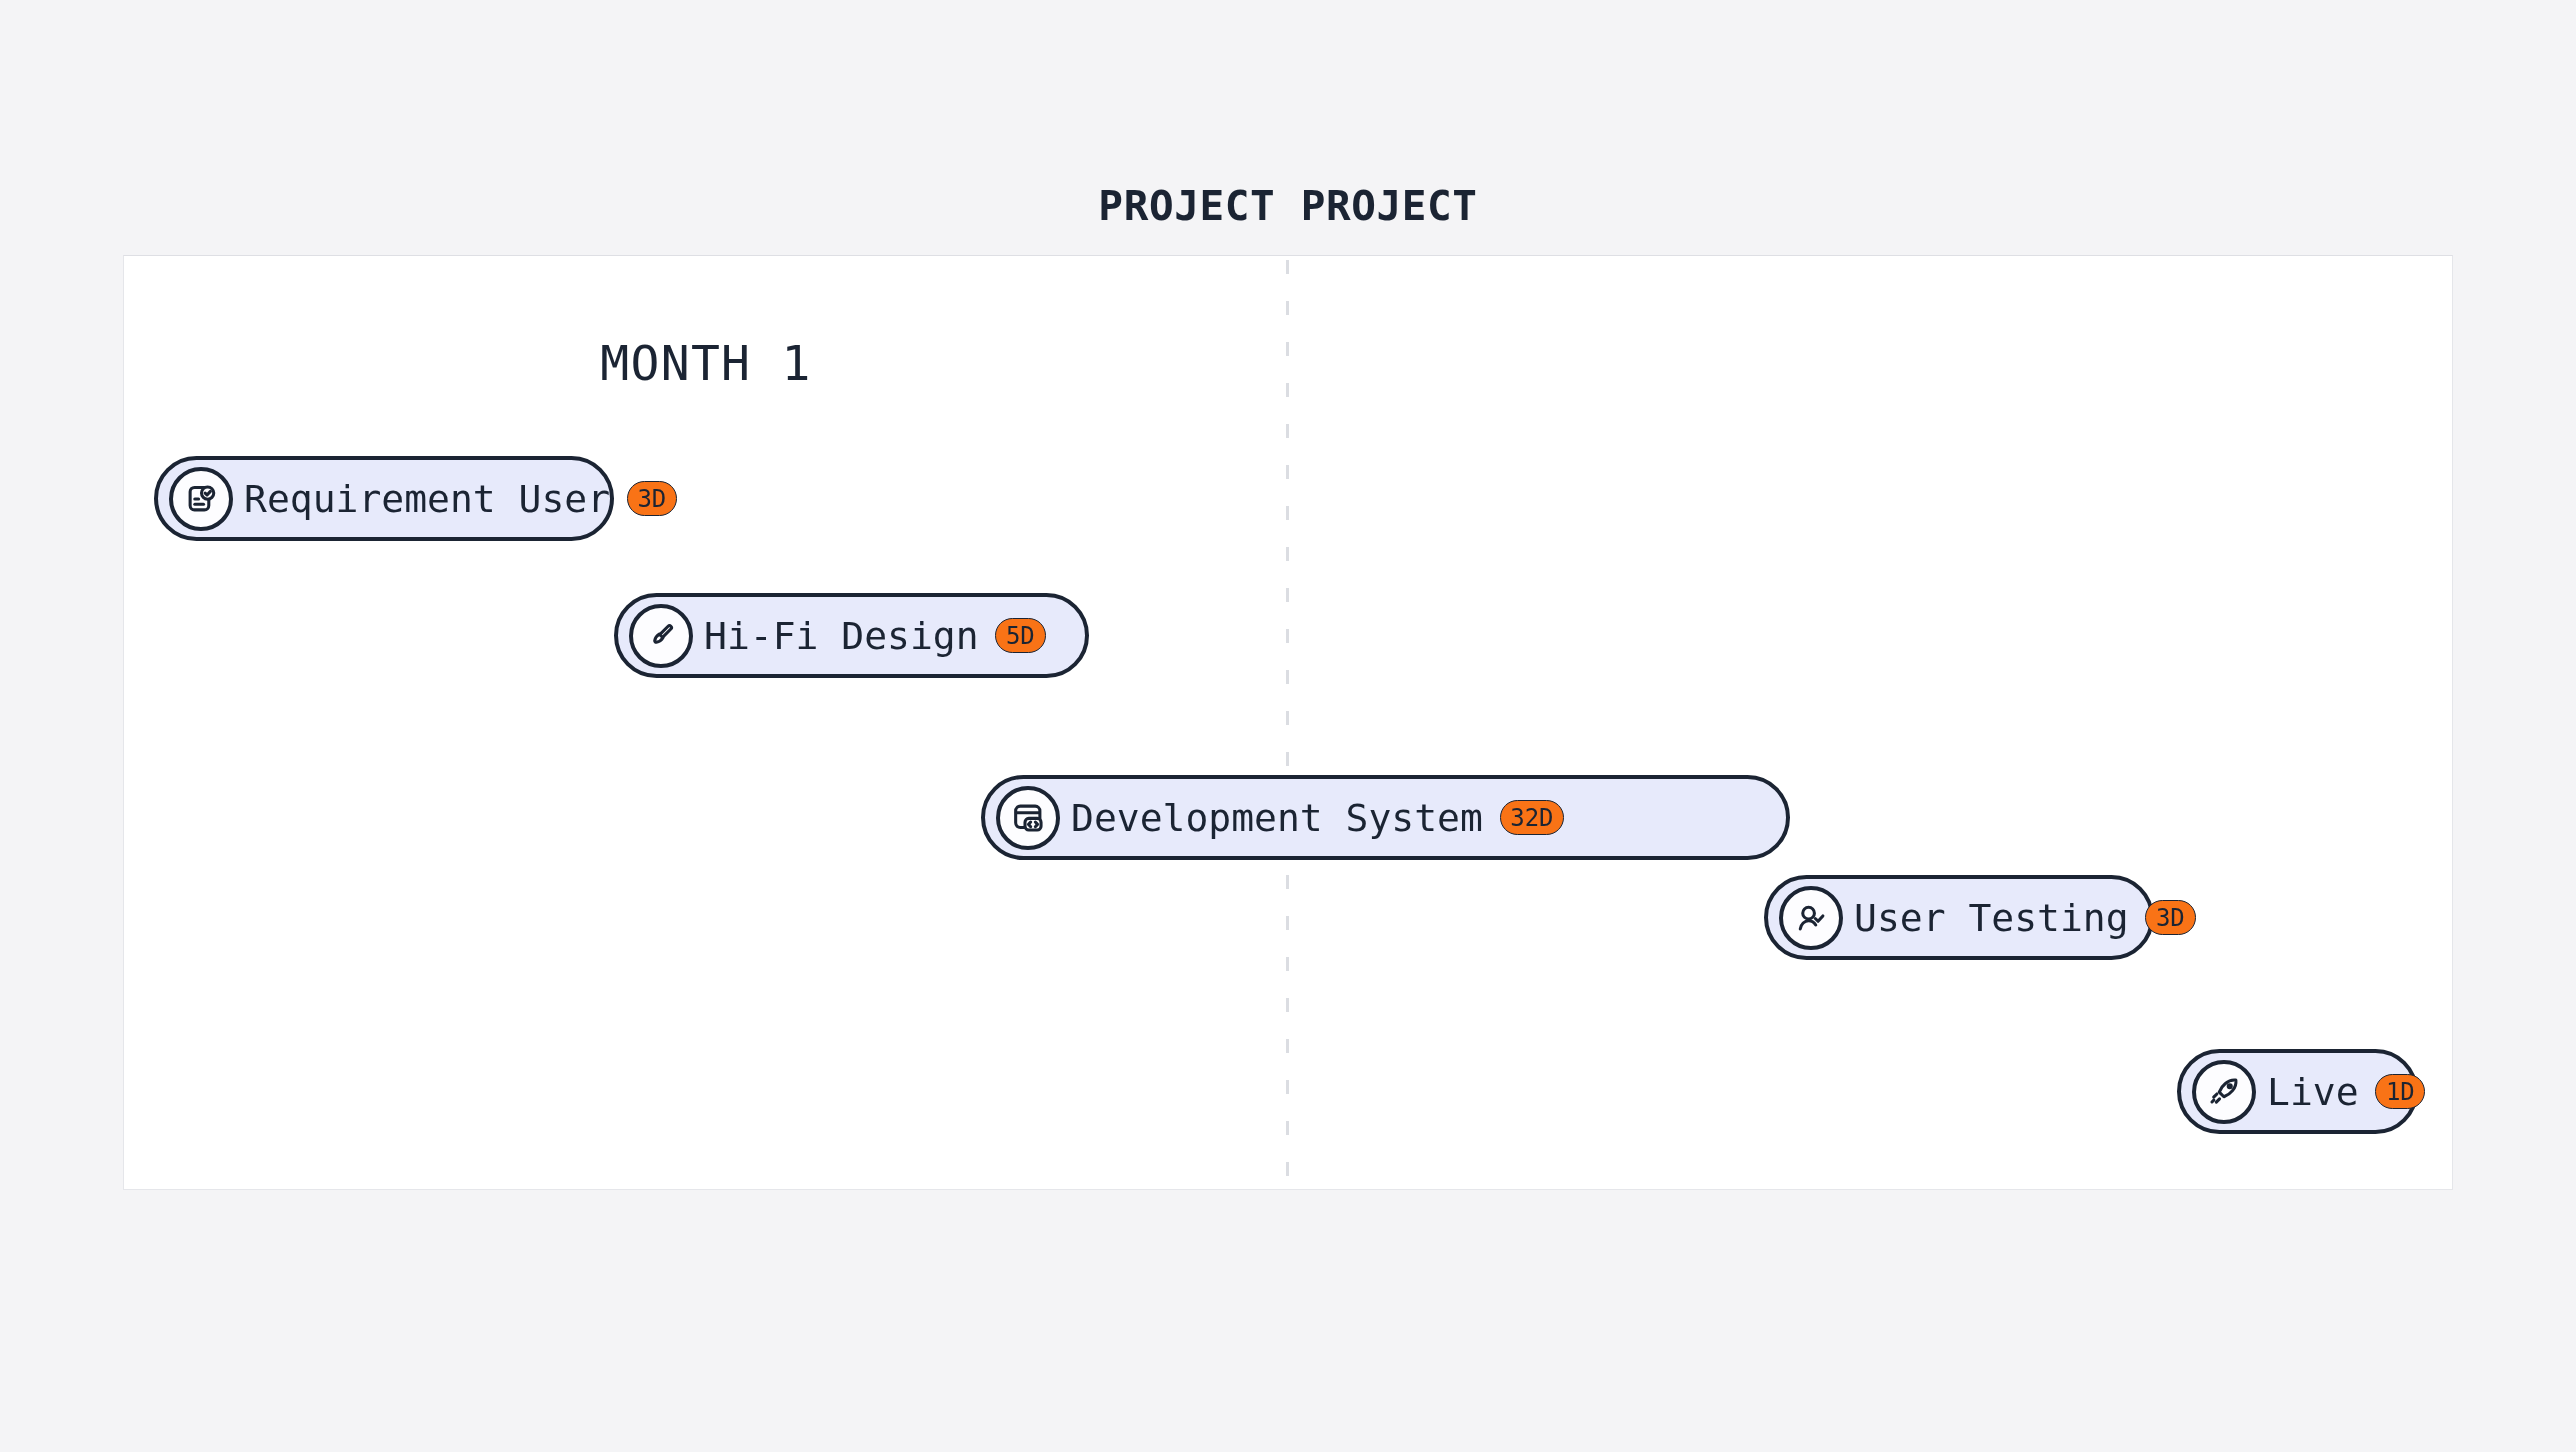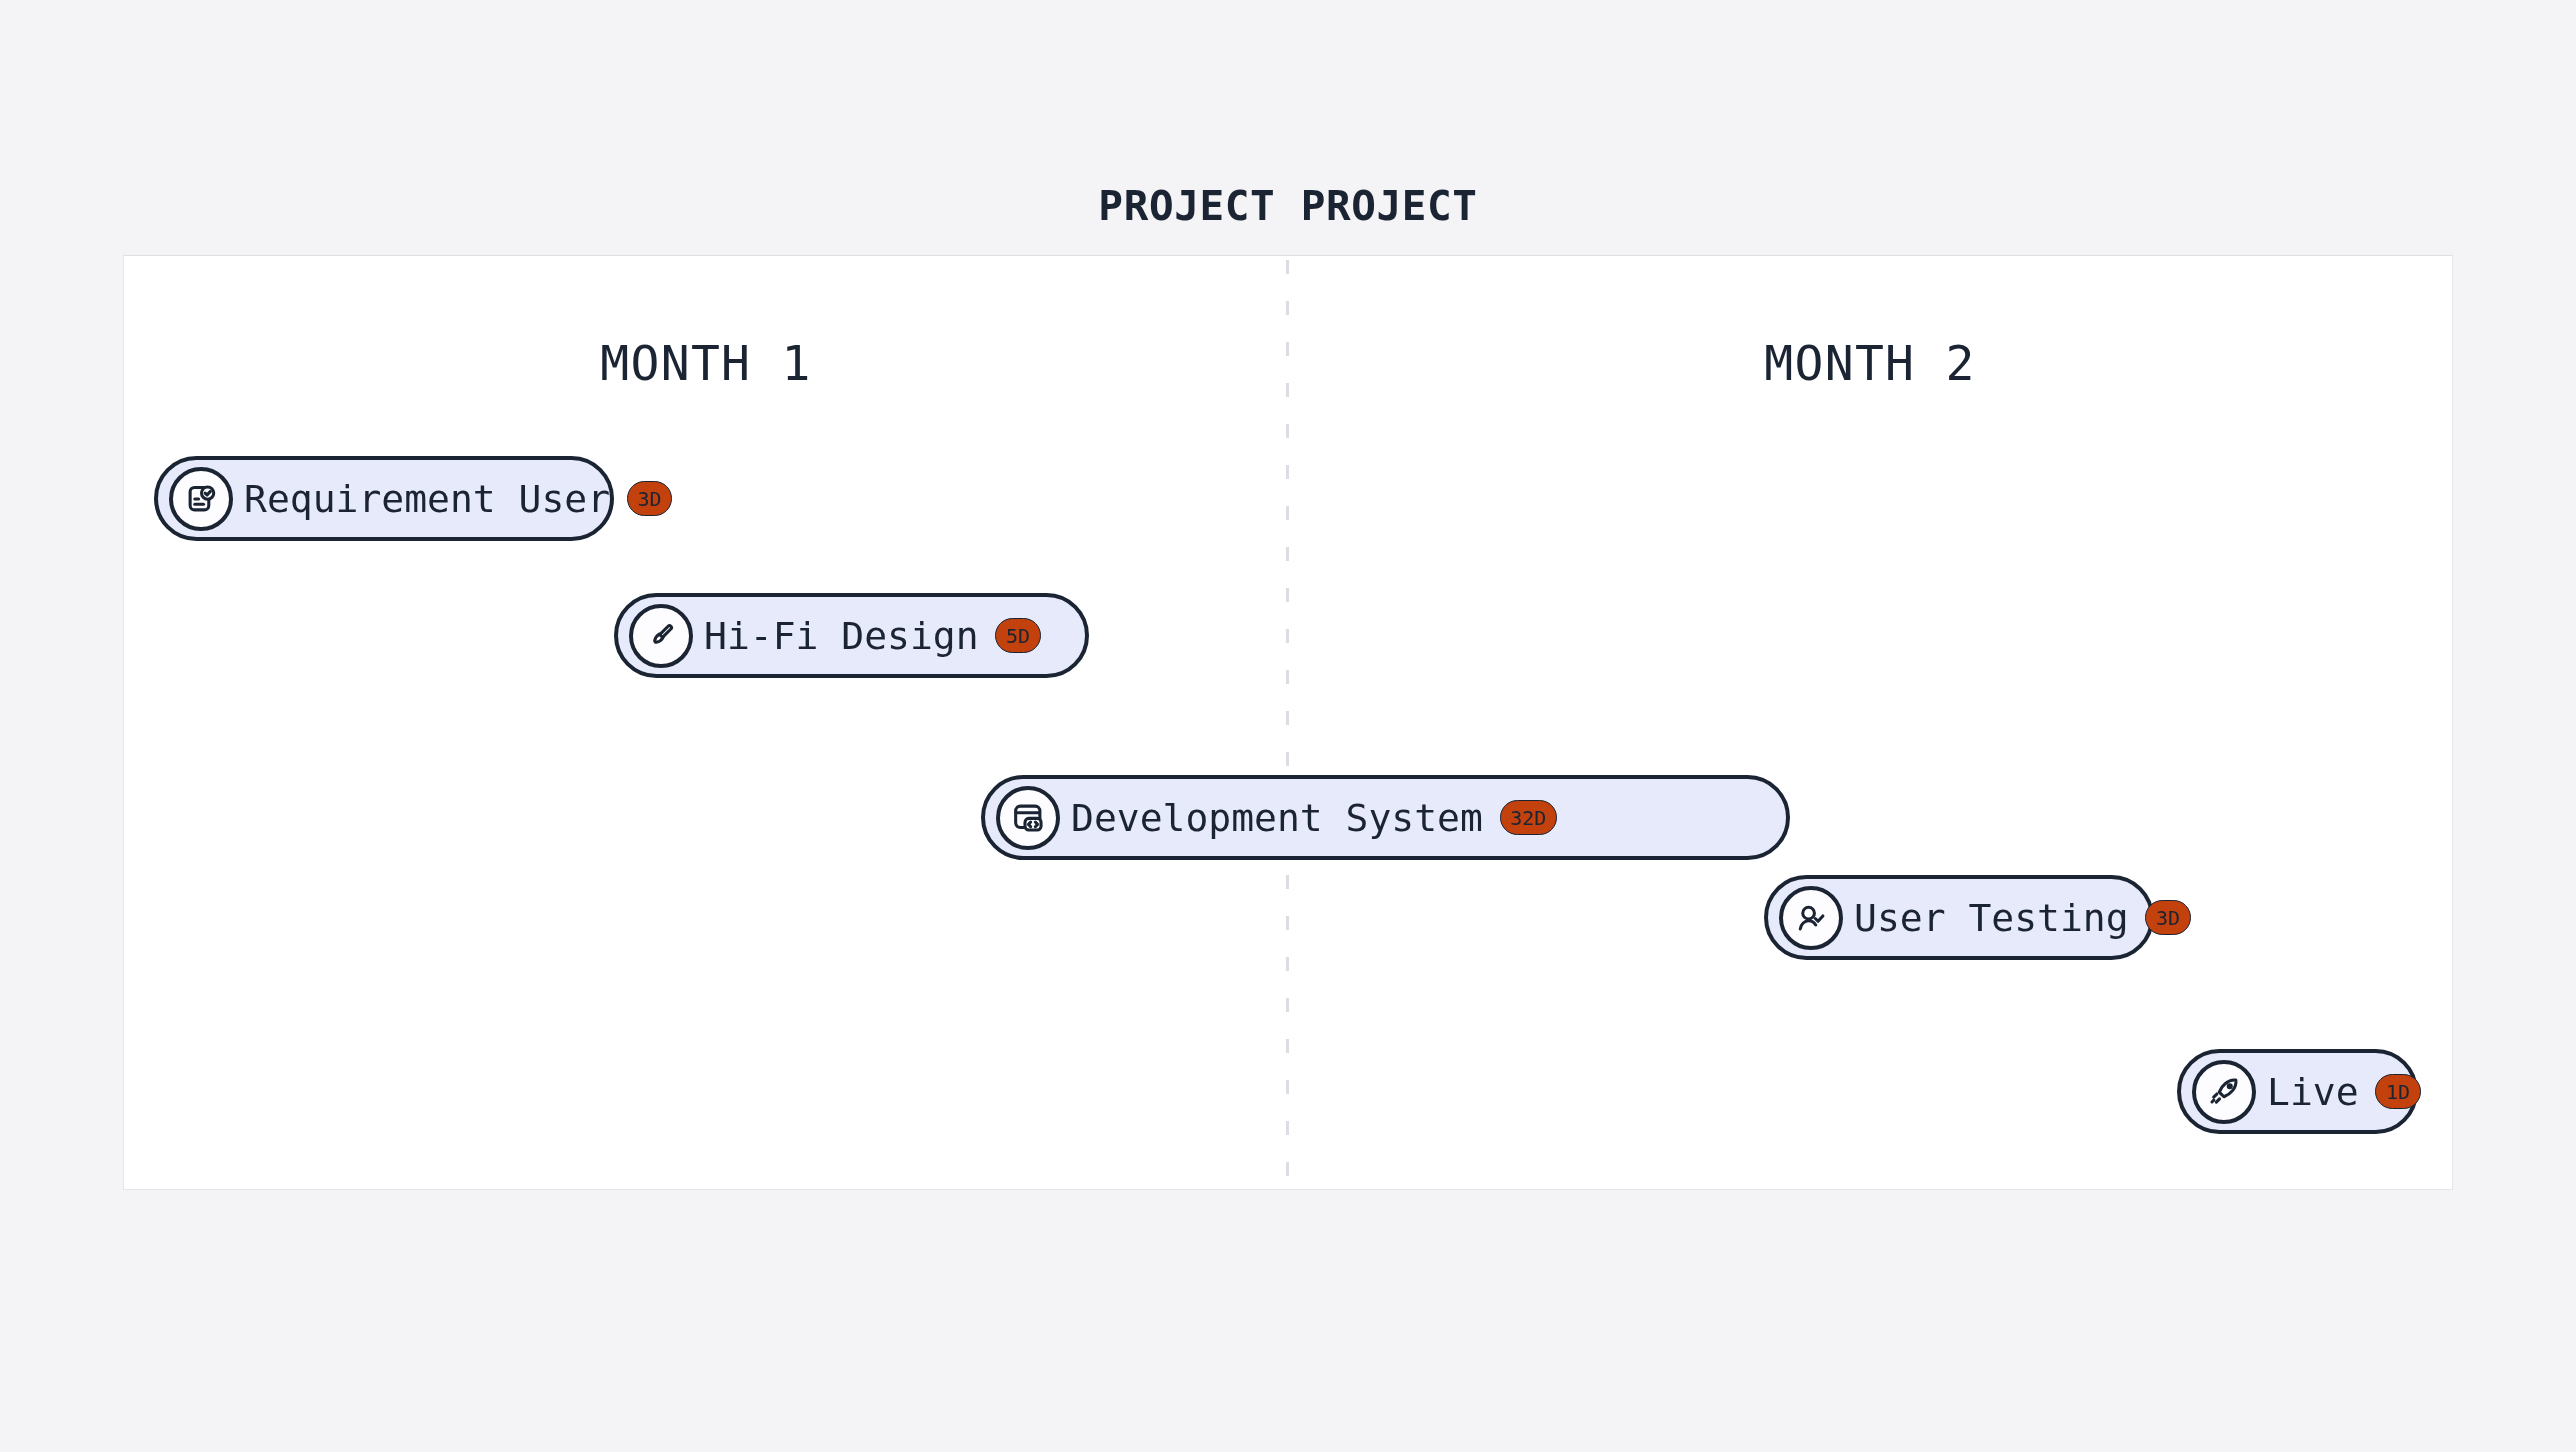--- a/index.html
+++ b/index.html
@@ -53,36 +53,35 @@
   }
   .task-icon svg { display:block; }
   .task-label {
     margin-left:11px;
     font-size:38px; font-weight:normal; color:#1B2433;
   }
   .task-duration {
     margin-left:16.7px;
     height:35px;
     padding:0 9.7px;
-    background:#c2410c;
+    background:#f97316;
     border:1.9px solid #1B2433;
     border-radius:17.4px;
     display:flex; align-items:center; justify-content:center;
-    font-size:20px; font-weight:500; color:#1B2433;
+    font-size:24px; font-weight:500; color:#1B2433;
   }
 </style>
 </head>
 <body>
 
 <div class="title">PROJECT PROJECT</div>
 
 <div class="panel">
   <div class="divider"></div>
   <div class="col-label col-1">MONTH 1</div>
-  <div class="col-label col-2">MONTH 2</div>
   <div id="tasks">
       <div class="task" style="left: 30px; top: 200px; width: 460px;">
     <span class="task-icon">
           <svg width="35" height="35" viewBox="0 0 24 24" fill="none" stroke="#1B2433" stroke-width="2.1" stroke-linecap="round" stroke-linejoin="round">
        <rect x="4.2" y="4.4" width="12.8" height="15.4" rx="3"></rect>
        <line x1="7.4" y1="12.3" x2="10" y2="12.3"></line>
        <line x1="7.4" y1="16" x2="13.4" y2="16"></line>
        <circle cx="16.2" cy="8.3" r="4.2" fill="#FDFDFF"></circle>
        <path d="M14.5 8.3l1.3 1.3 2.3-2.5"></path>
      </svg>

